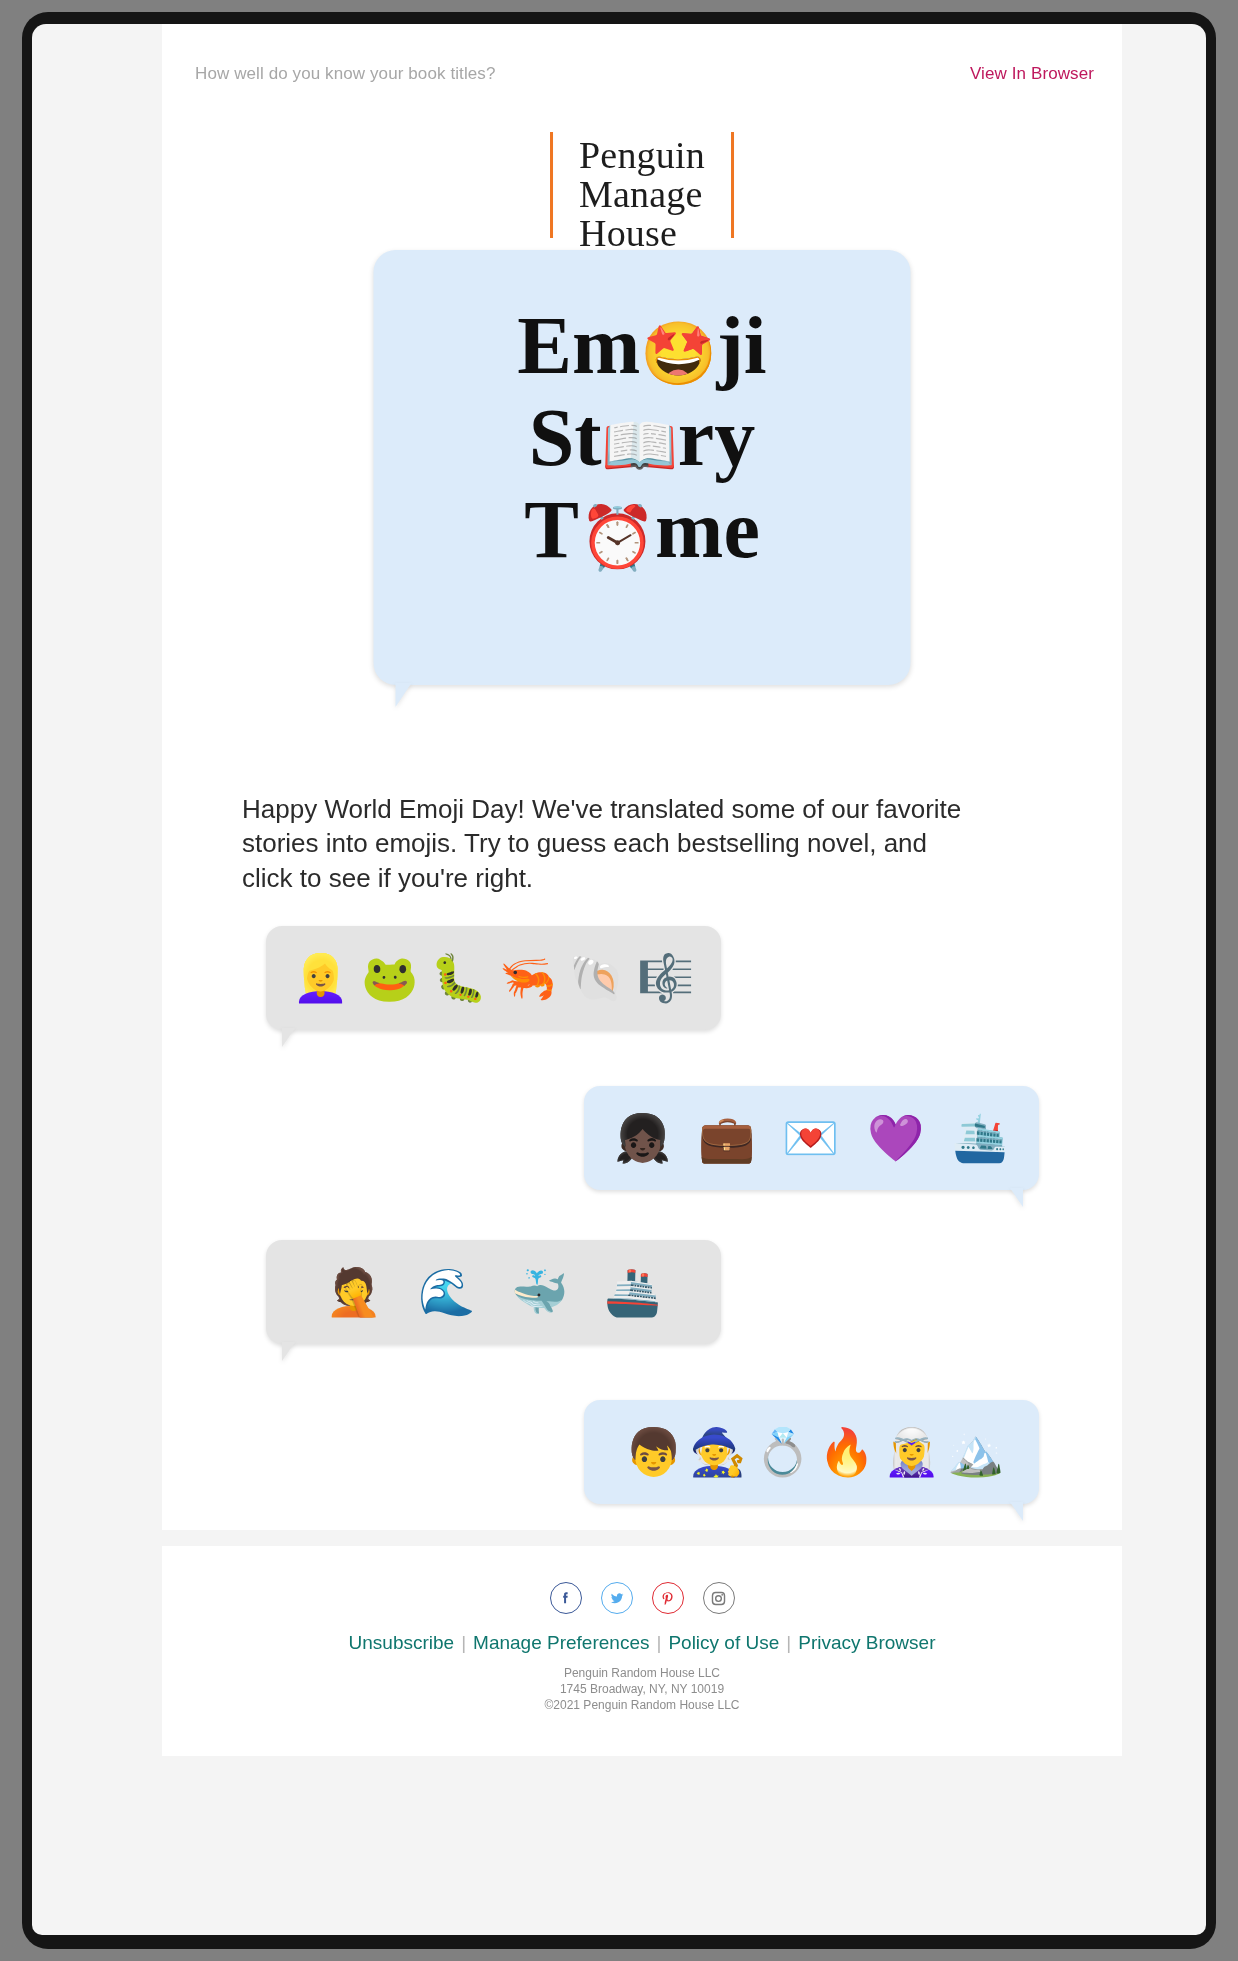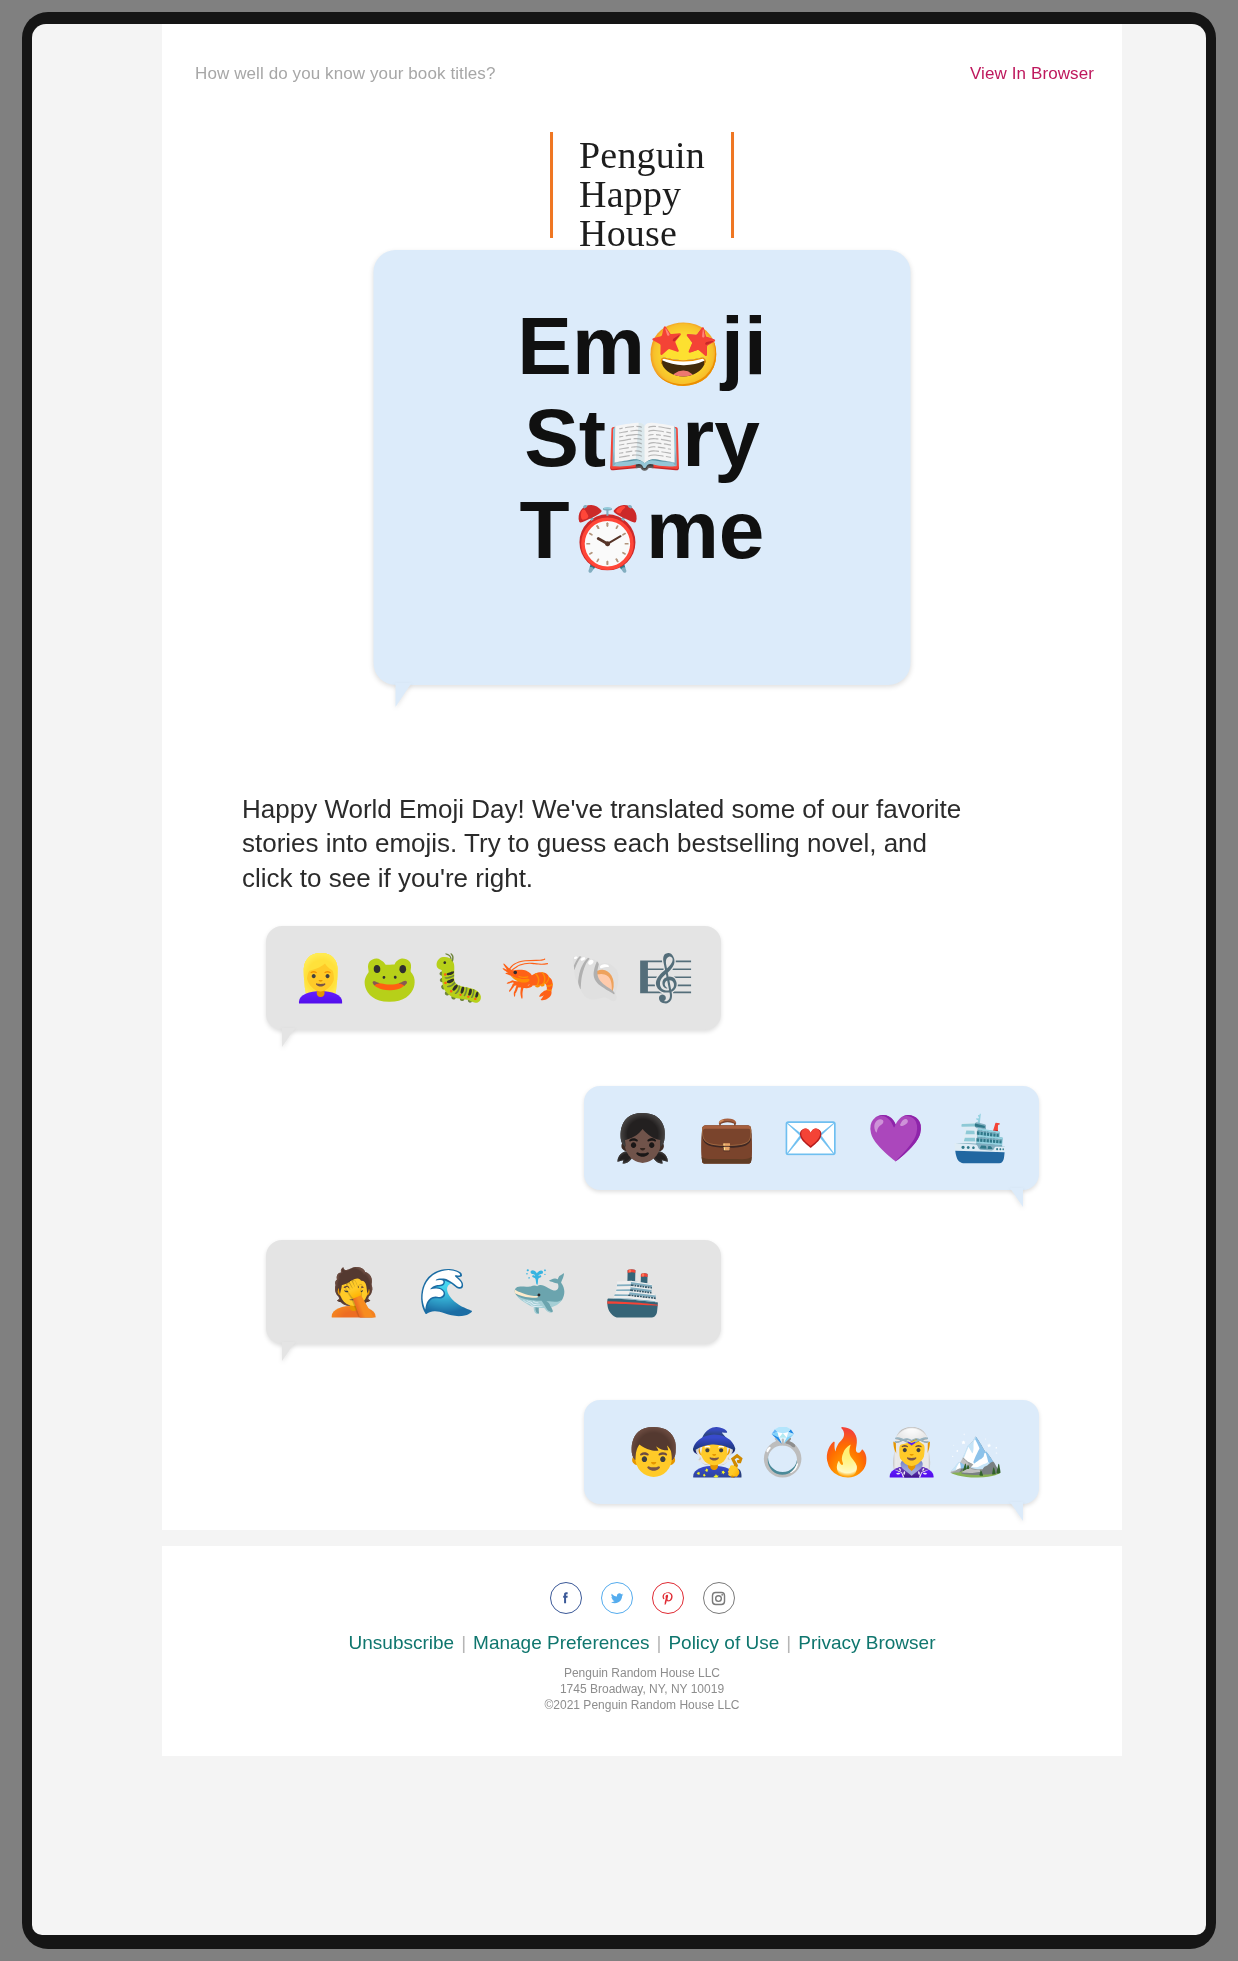--- a/index.html
+++ b/index.html
@@ -136,21 +136,21 @@
     border-left: 16px solid #dcebfa;
     border-bottom: 24px solid transparent;
     filter: drop-shadow(0 2px 2px rgba(0,0,0,0.10));
   }
   #hero-title {
     position: absolute;
     left: 0;
     right: 0;
     top: 50px;
     text-align: center;
-    font-family: Liberation Sans, sans-serif;
+    font-family: Liberation Serif, serif;
     font-weight: 700;
     font-size: 82px;
     line-height: 1.12;
     color: #101010;
   }
   #hero-title .line { white-space: nowrap; }
   #hero-title .glyph-emoji {
     font-size: 62px;
     vertical-align: -2px;
     letter-spacing: -1px;
@@ -300,21 +300,21 @@
         <div id="preheader-row">
           <span id="preheader-text">How well do you know your book titles?</span>
           <a id="view-in-browser">View In Browser</a>
         </div>
 
         <div id="logo-block">
           <div id="logo-lockup">
             <div class="logo-rule"></div>
             <div id="logo-wordmark">
               <div>Penguin</div>
-              <div>Happy</div>
+              <div>Manage</div>
               <div>House</div>
             </div>
             <div class="logo-rule"></div>
           </div>
         </div>
 
         <div id="hero-block">
           <div id="hero-bubble">
             <div id="hero-title">
               <div class="line"><span>Em</span><span class="glyph-emoji">🤩</span><span>ji</span></div>

